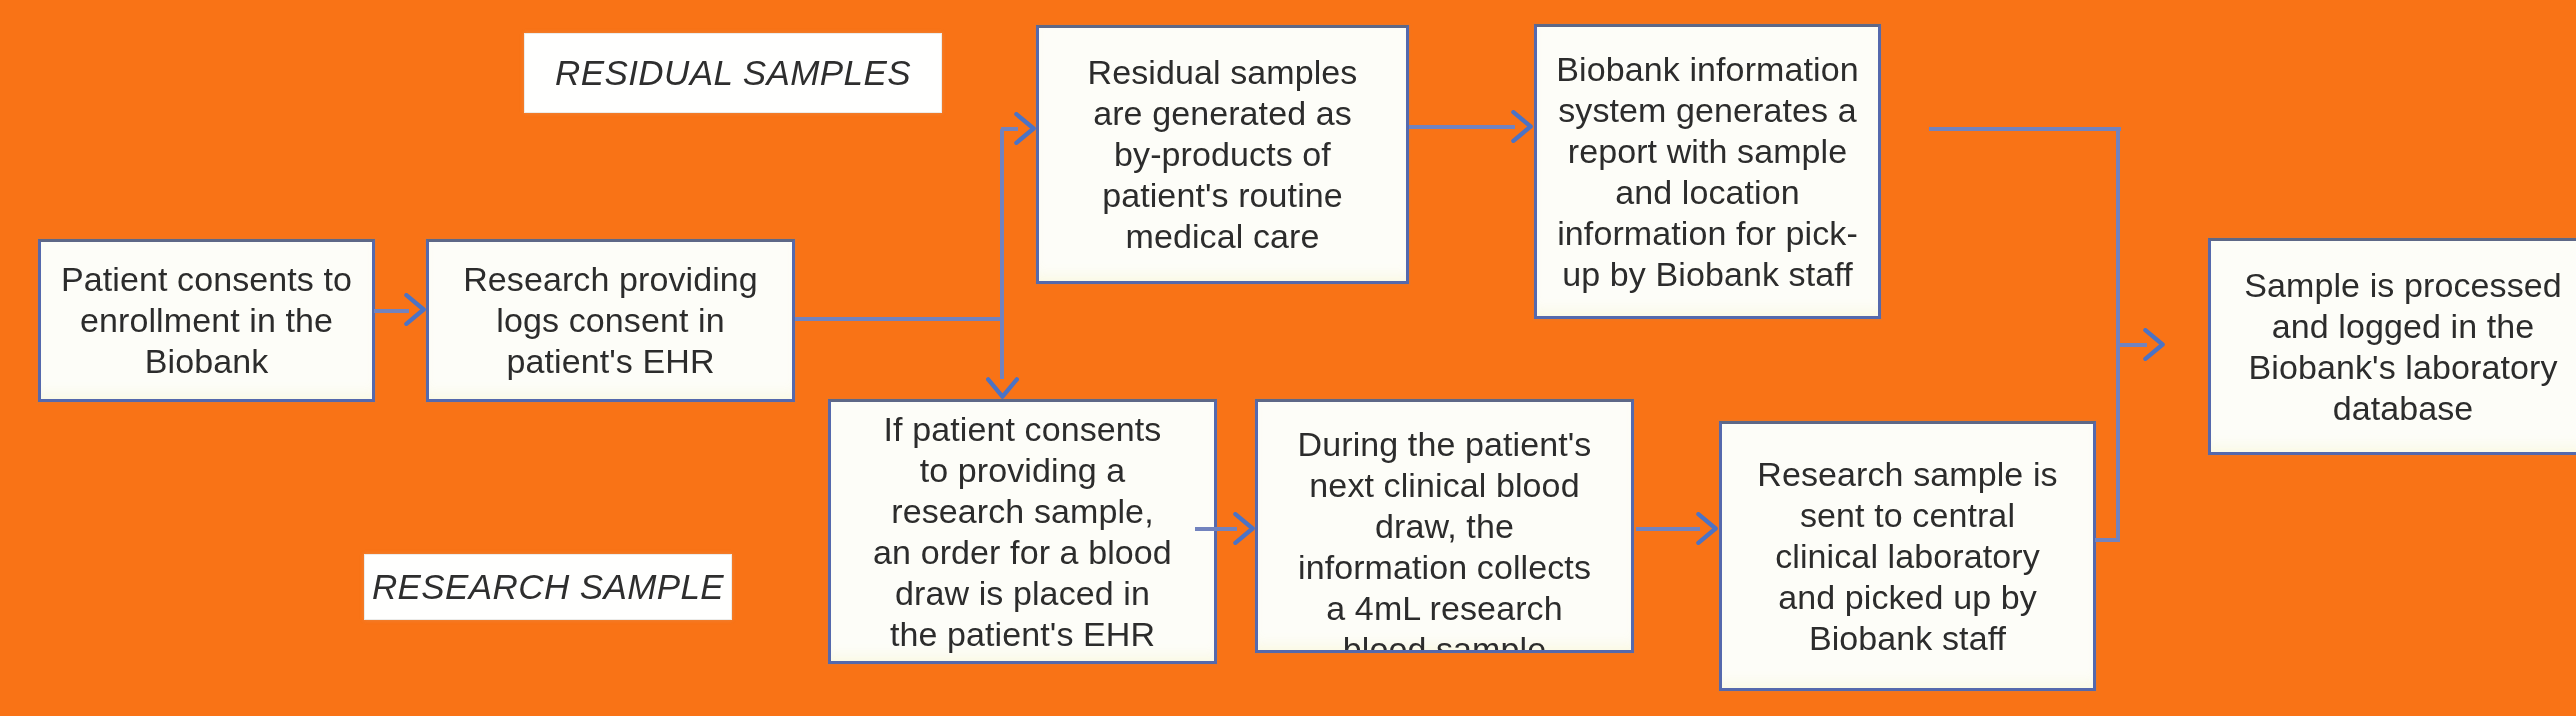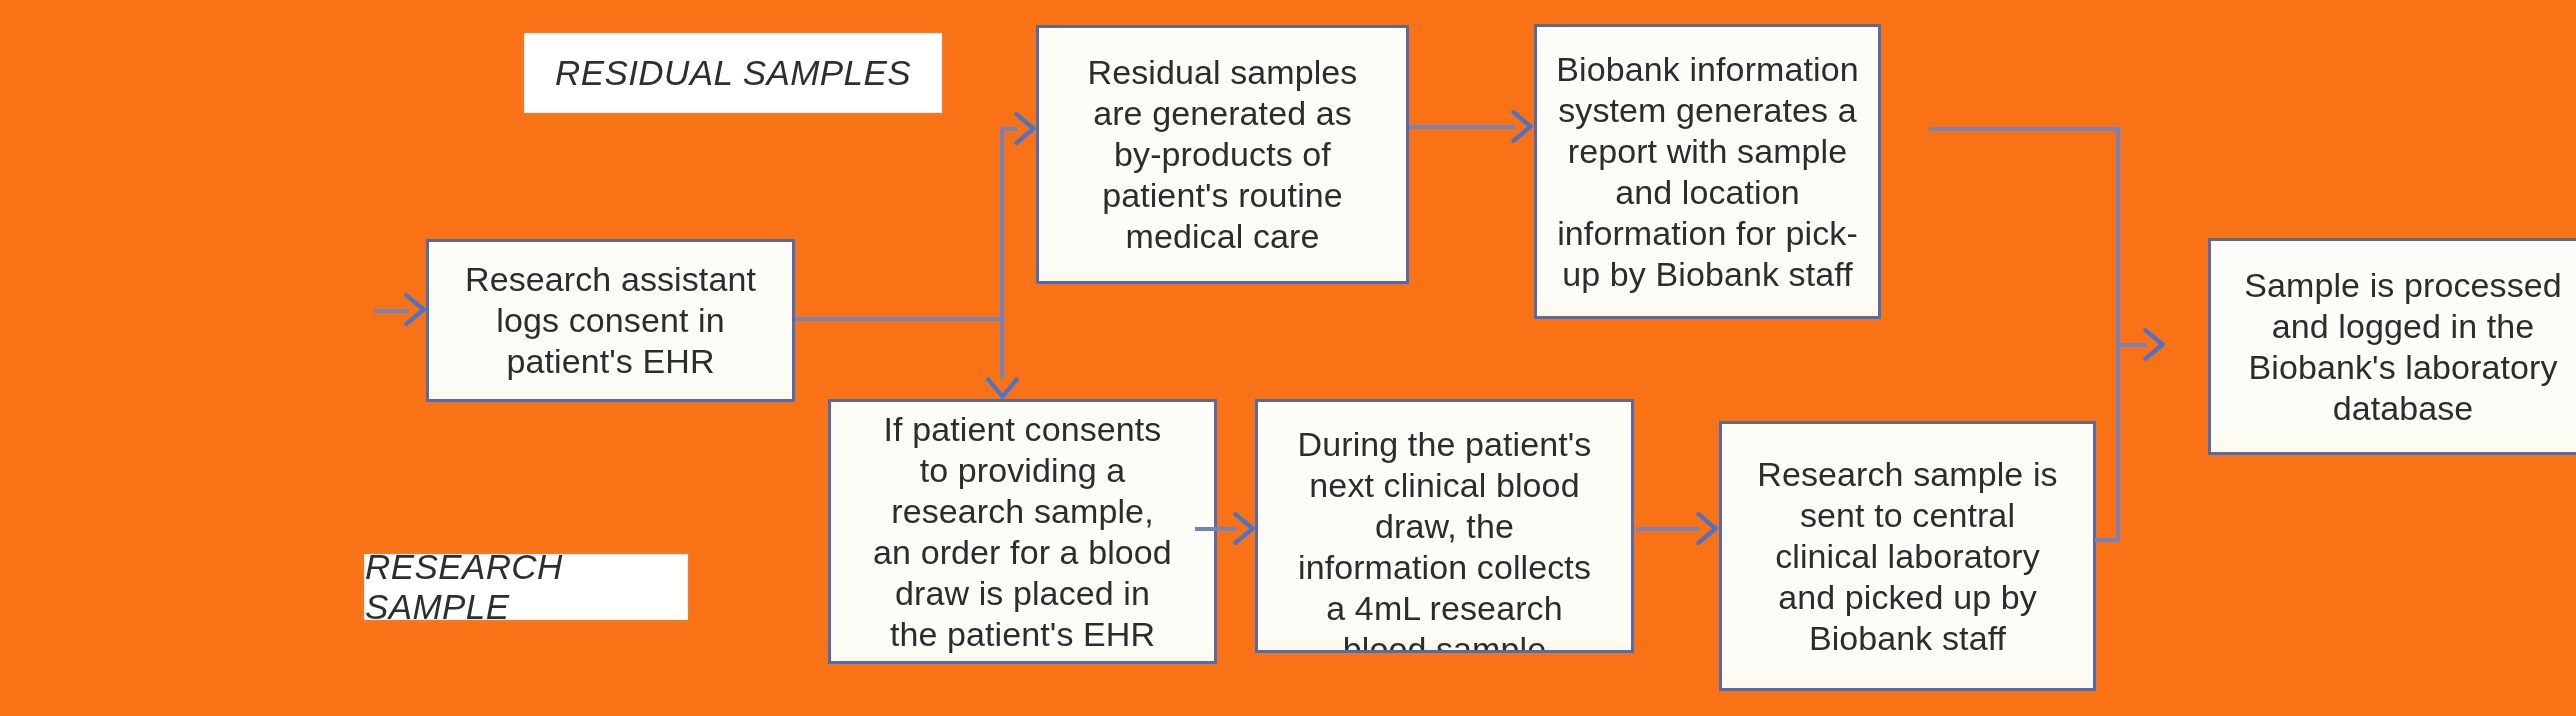--- a/index.html
+++ b/index.html
@@ -54,25 +54,30 @@
   .h-line { height: 3.6px; }
   .v-line { width: 3.6px; }
   .arrow { position: absolute; }
 </style>
 </head>
 <body>
 
 <div id="canvas">
 
   <div class="branch-label" style="left:524px; top:33px; width:418px; height:80px;">RESIDUAL SAMPLES</div>
-  <div class="branch-label" style="left:364px; top:554px; width:324px; height:66px;">RESEARCH SAMPLE</div>
+  <div class="branch-label" style="left:364px; top:554px; width:368px; height:66px;">RESEARCH SAMPLE</div>
 
+  <div class="node" style="left:38px; top:239px; width:337px; height:163px;">
+    <div class="node-text">Patient consents to
+enrollment in the
+Biobank</div>
+  </div>
 
   <div class="node" style="left:426px; top:239px; width:369px; height:163px;">
-    <div class="node-text">Research assistant
+    <div class="node-text">Research providing
 logs consent in
 patient's EHR</div>
   </div>
 
   <div class="node" style="left:1036px; top:24.6px; width:373px; height:259px;">
     <div class="node-text">Residual samples
 are generated as
 by-products of
 patient's routine
 medical care</div>

